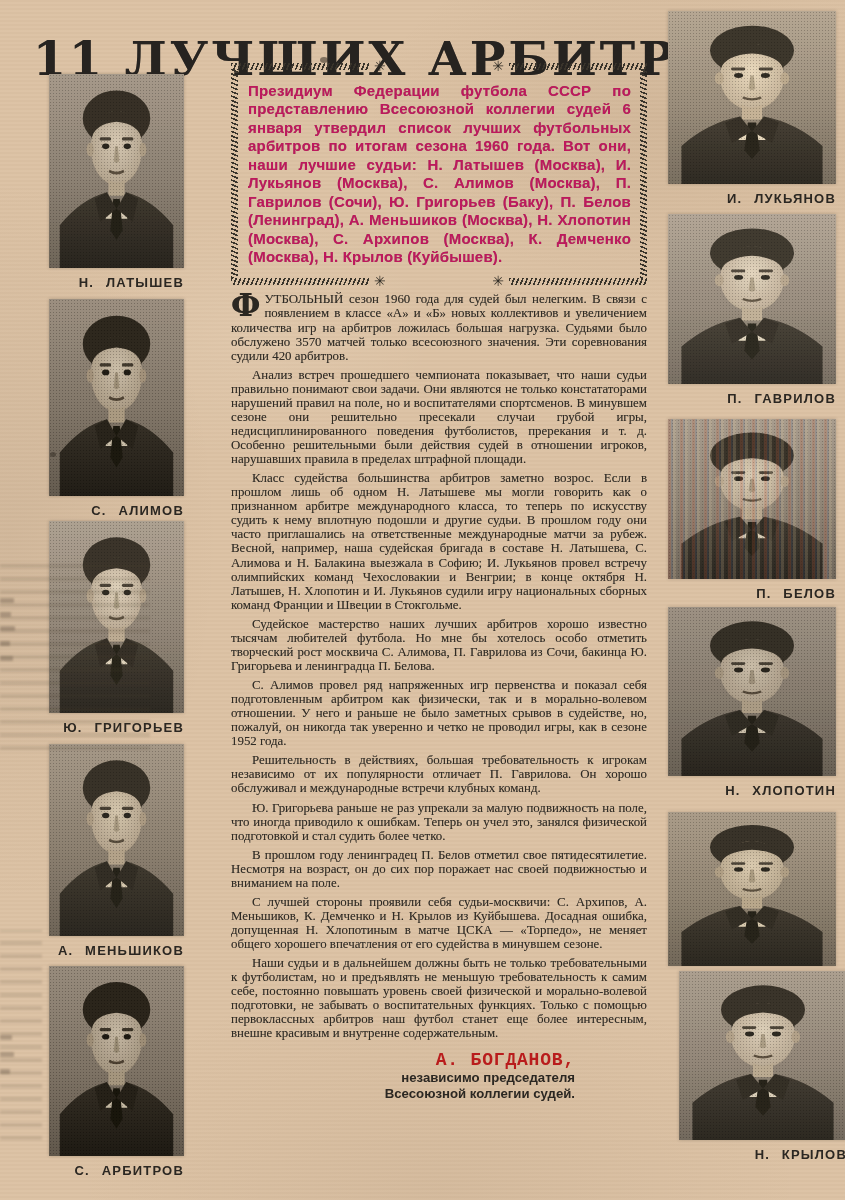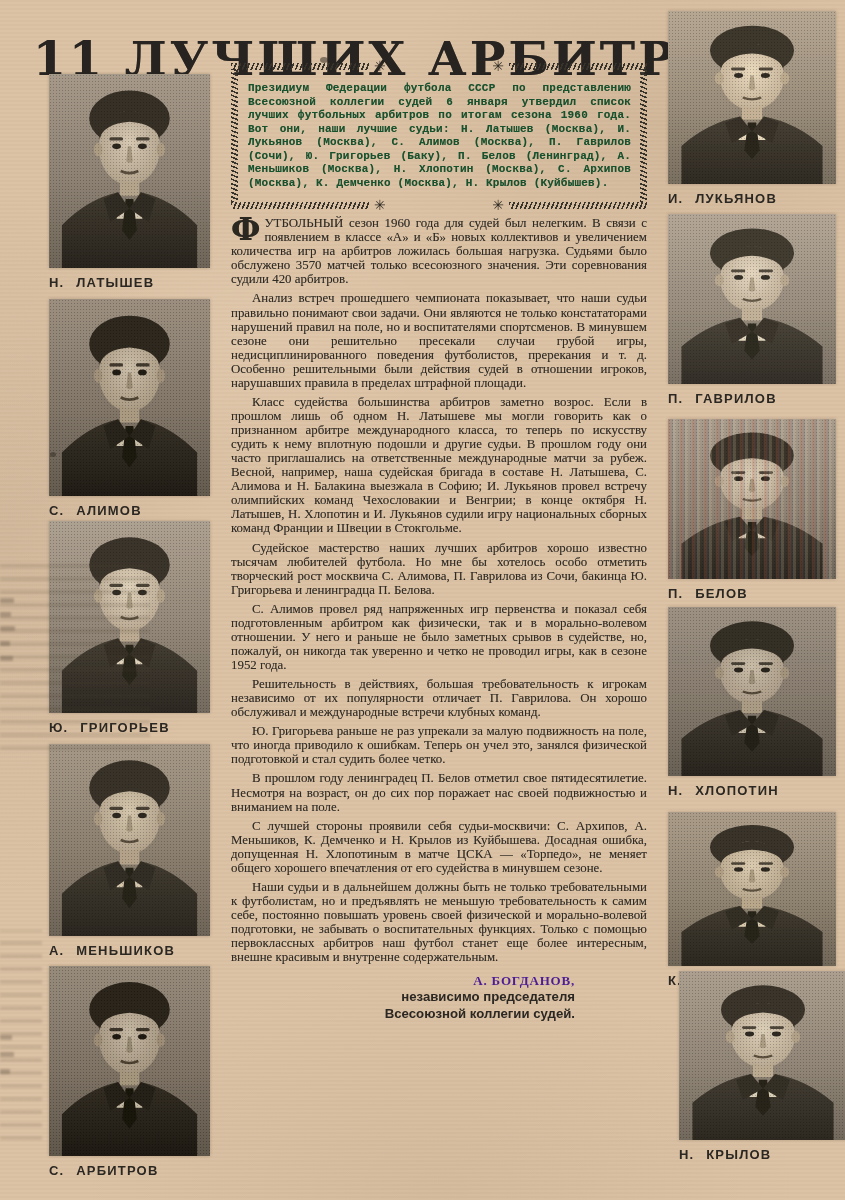--- a/index.html
+++ b/index.html
@@ -22,21 +22,21 @@
     position:absolute;left:33px;top:2px;width:620px;
     font-family:"DejaVu Serif",serif;font-weight:700;
     font-size:46px;line-height:52px;letter-spacing:3px;
     color:#262320;white-space:nowrap;
     transform:scaleX(1.03);transform-origin:left center;
     text-shadow:0 0 .6px rgba(38,35,32,.55);
   }
 
   
   .ref{position:absolute;margin:0;}
-  .col-l .ref{left:49px;width:161px;}
+  .col-l .ref{left:49px;width:135px;}
   .col-r .ref{left:668px;width:168px;}
   .photo{
     position:relative;width:100%;overflow:hidden;background:#8d8376;
     box-shadow:inset 0 0 0 1px rgba(52,46,38,.55), inset 0 0 20px rgba(40,35,28,.38), 0 0 3px rgba(60,50,40,.25);
   }
   .photo svg{display:block;width:100%;height:100%;}
   
   .photo::after{
     content:"";position:absolute;inset:0;pointer-events:none;
     background-image:radial-gradient(rgba(35,30,25,.25) .7px, transparent .8px);
@@ -44,21 +44,21 @@
     mix-blend-mode:multiply;
   }
   
   .streaked::before{
     content:"";position:absolute;inset:0;z-index:2;pointer-events:none;
     background:repeating-linear-gradient(90deg,
       rgba(190,90,60,.20) 0 3px, rgba(70,100,150,.14) 3px 5px,
       rgba(230,210,170,.18) 5px 8px, rgba(0,0,0,0) 8px 12px);
   }
   .cap{
-    margin-top:7px;text-align:left;
+    margin-top:7px;text-align:right;
     font-family:"Liberation Sans",sans-serif;font-weight:700;
     font-size:13px;letter-spacing:1.2px;word-spacing:7px;color:#2b2722;
     white-space:nowrap;
   }
   
   .lp1{top:74px;}  .lp1 .photo{height:194px;}
   .lp2{top:299px;} .lp2 .photo{height:197px;}
   .lp3{top:521px;} .lp3 .photo{height:192px;}
   .lp4{top:744px;} .lp4 .photo{height:192px;}
   .lp5{top:966px;} .lp5 .photo{height:190px;}
@@ -88,43 +88,43 @@
   .intro-box{position:relative;margin-bottom:7px;}
   .hx{height:7px;background:repeating-linear-gradient(112deg,#39342b 0 1.6px,rgba(0,0,0,0) 1.6px 4.1px);}
   .hrow{display:flex;align-items:center;gap:5px;}
   .hrow .seg{flex:0 0 138px;}
   .hrow .mid{flex:1;}
   .star{font-family:"DejaVu Sans",sans-serif;font-weight:700;font-size:14px;line-height:8px;color:#2f2b24;}
   .vband{position:absolute;top:7px;bottom:7px;width:7px;background:repeating-linear-gradient(22deg,#39342b 0 1.6px,rgba(0,0,0,0) 1.6px 4.1px);}
   .vband.vl{left:0;} .vband.vr{right:0;}
   .intro-text{
     padding:12px 16px 11px 17px;
-    font-family:Liberation Mono, monospace;font-weight:700;
-    font-size:11px;line-height:1.23;letter-spacing:.2px;
-    text-align:justify;color:#14532d;
+    font-family:Liberation Sans, sans-serif;font-weight:700;
+    font-size:15px;line-height:1.23;letter-spacing:.2px;
+    text-align:justify;color:#be185d;
     text-shadow:0 0 .5px rgba(44,40,34,.4);
   }
 
   .body-text p{
     margin:0 0 5px 0;
     font-size:12.9px;line-height:1.09;
     text-align:justify;text-indent:21px;color:#2f2b25;
     text-shadow:0 0 .4px rgba(47,43,37,.35);
   }
   .body-text p.lead{text-indent:0;}
   .dropcap{
     float:left;
     font-family:"DejaVu Serif",serif;font-weight:700;
     font-size:31px;line-height:24px;margin:1px 4px 0 0;color:#2b2721;
   }
 
   .signature{margin-top:9px;padding-right:72px;text-align:right;}
   .sig-name{
-    font-family:Liberation Serif, serif;font-weight:700;
-    font-size:13px;letter-spacing:.8px;color:#4c1d95;
+    font-family:Liberation Mono, monospace;font-weight:700;
+    font-size:18px;letter-spacing:.8px;color:#b91c1c;
   }
   .sig-role{
     font-family:"Liberation Sans",sans-serif;font-weight:700;
     font-size:13.2px;line-height:1.28;color:#2b2722;
   }
 
   
   .artifact{position:absolute;pointer-events:none;}
   .ghostblock{
     background:repeating-linear-gradient(0deg, rgba(80,68,52,.14) 0 4px, rgba(0,0,0,0) 4px 13px);

